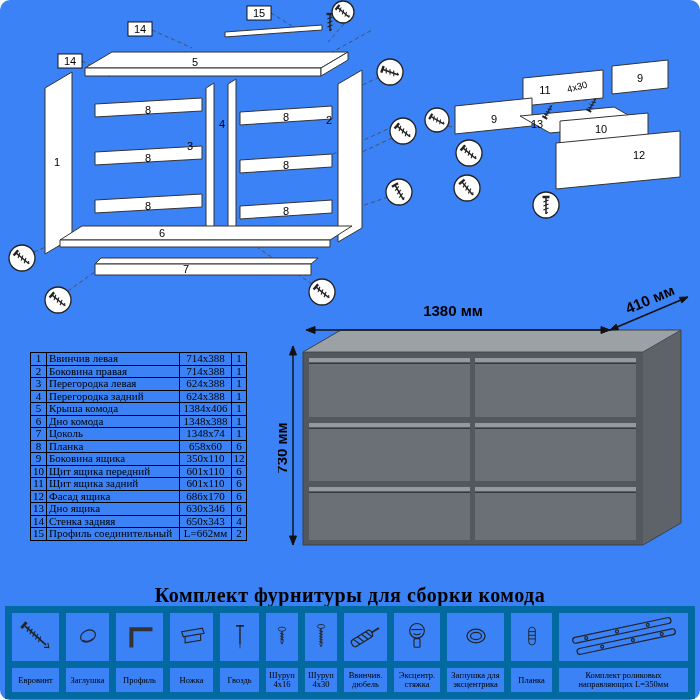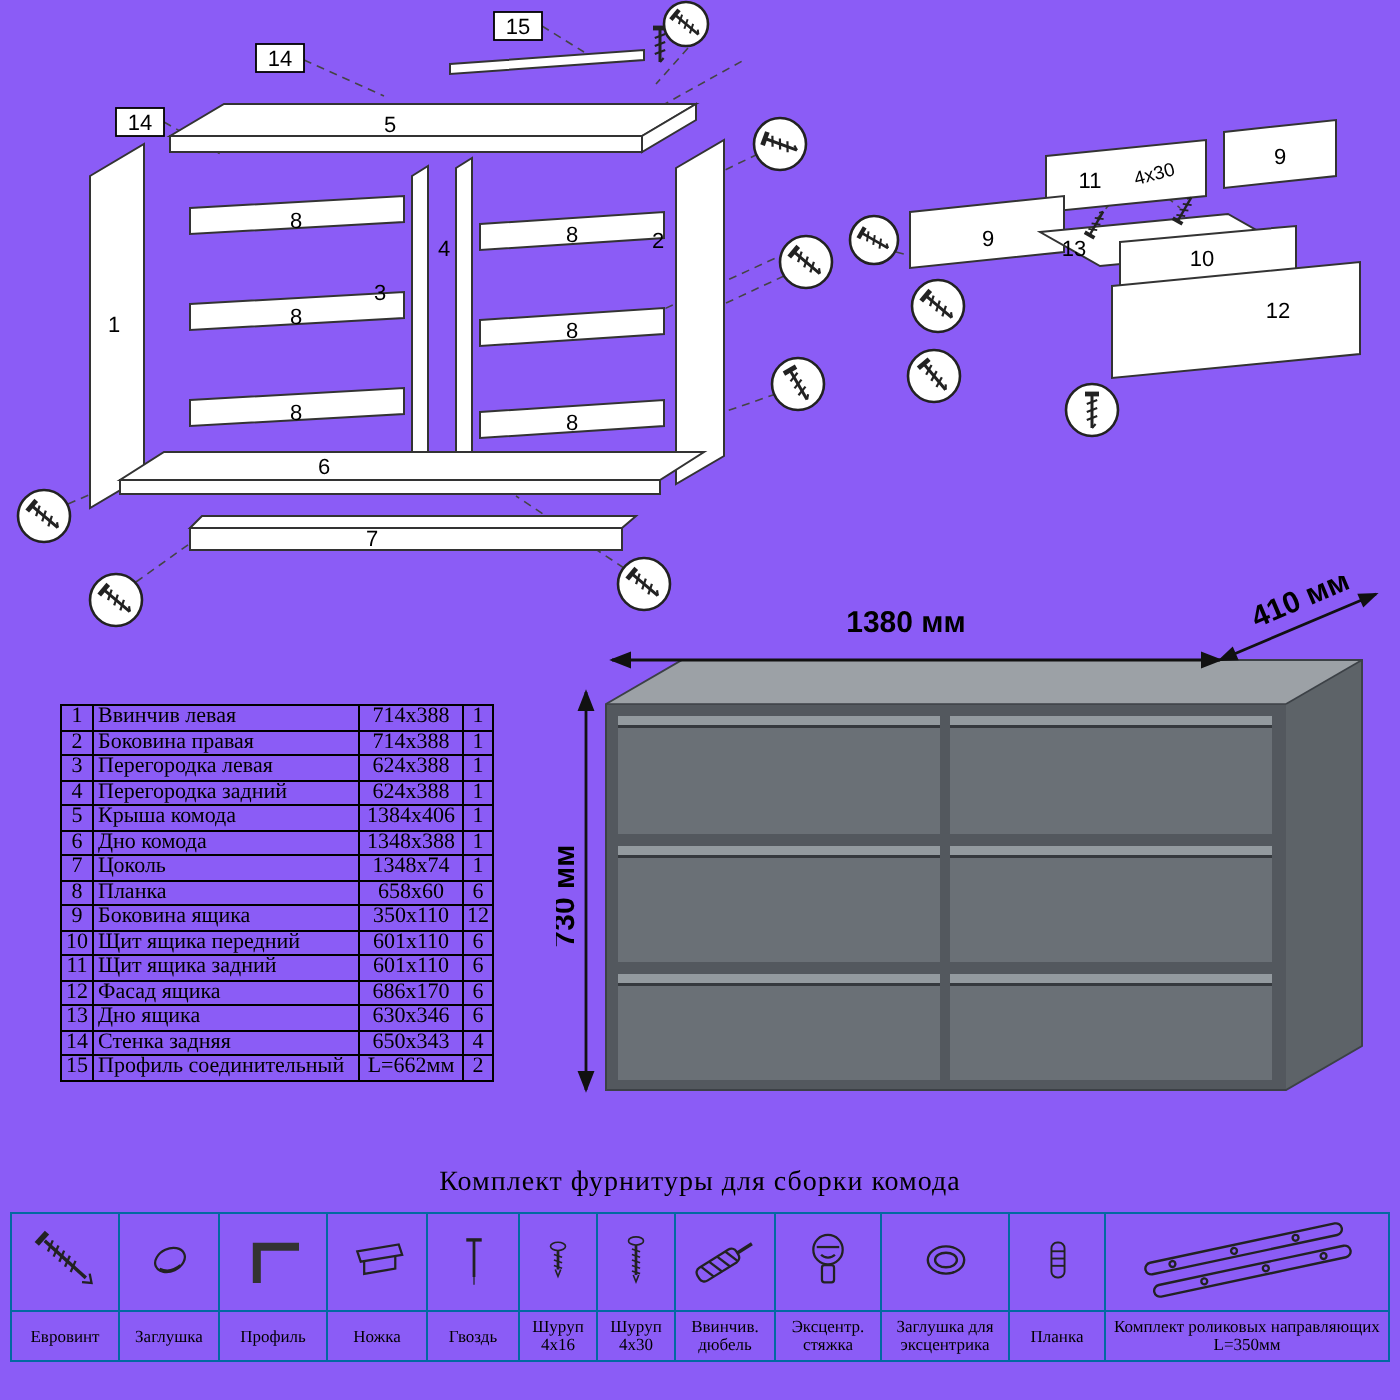--- a/index.html
+++ b/index.html
@@ -1,30 +1,30 @@
 <!DOCTYPE html>
 <html><head>
 <meta charset="utf-8">
 <style>
   html,body{margin:0;padding:0;background:#fff;}
-  .page{position:relative;width:700px;height:700px;background:#8b5cf6;overflow:hidden;
-        font-family:"Liberation Serif",serif;color:#000;}
+  .page{position:relative;width:700px;height:700px;background:#3b82f6;overflow:hidden;
+        font-family:"Liberation Serif",serif;color:#000;border-radius:10px;}
   svg text{font-family:"Liberation Sans",sans-serif;}
   .assembly-svg{position:absolute;left:0;top:0;}
   .dresser-svg{position:absolute;left:278px;top:288px;}
   .parts{position:absolute;left:30px;top:352px;width:216px;border-collapse:collapse;
          table-layout:fixed;font-size:11px;}
   .parts td{border:1px solid #000;height:11.5px;padding:0 2px;line-height:1.02;
             white-space:nowrap;overflow:hidden;}
   .parts td.c{text-align:center;padding:0 1px;}
   .hw-title{position:absolute;left:0;top:584px;width:700px;text-align:center;
-            font-size:14px;letter-spacing:.5px;}
+            font-size:20px;letter-spacing:.5px;font-weight:bold;}
   .hw{position:absolute;left:5px;top:606px;width:690px;border-collapse:collapse;
       table-layout:fixed;text-align:center;font-size:8.5px;}
-  .hw td{border:1px solid #0369a1;padding:1px;overflow:hidden;vertical-align:middle;}
+  .hw td{border:7px solid #0369a1;padding:1px;overflow:hidden;vertical-align:middle;}
   .hw .icon-cell{height:46px;}
   .hw .name-cell{height:22px;line-height:1.05;}
   .hw .qty-cell{height:14px;font-size:11.5px;}
   .lbl{font-size:11px;fill:#000;}
   .dim{font-size:15px;font-weight:bold;fill:#000;}
 </style>
 </head>
 <body>
 
 <div class="page">

